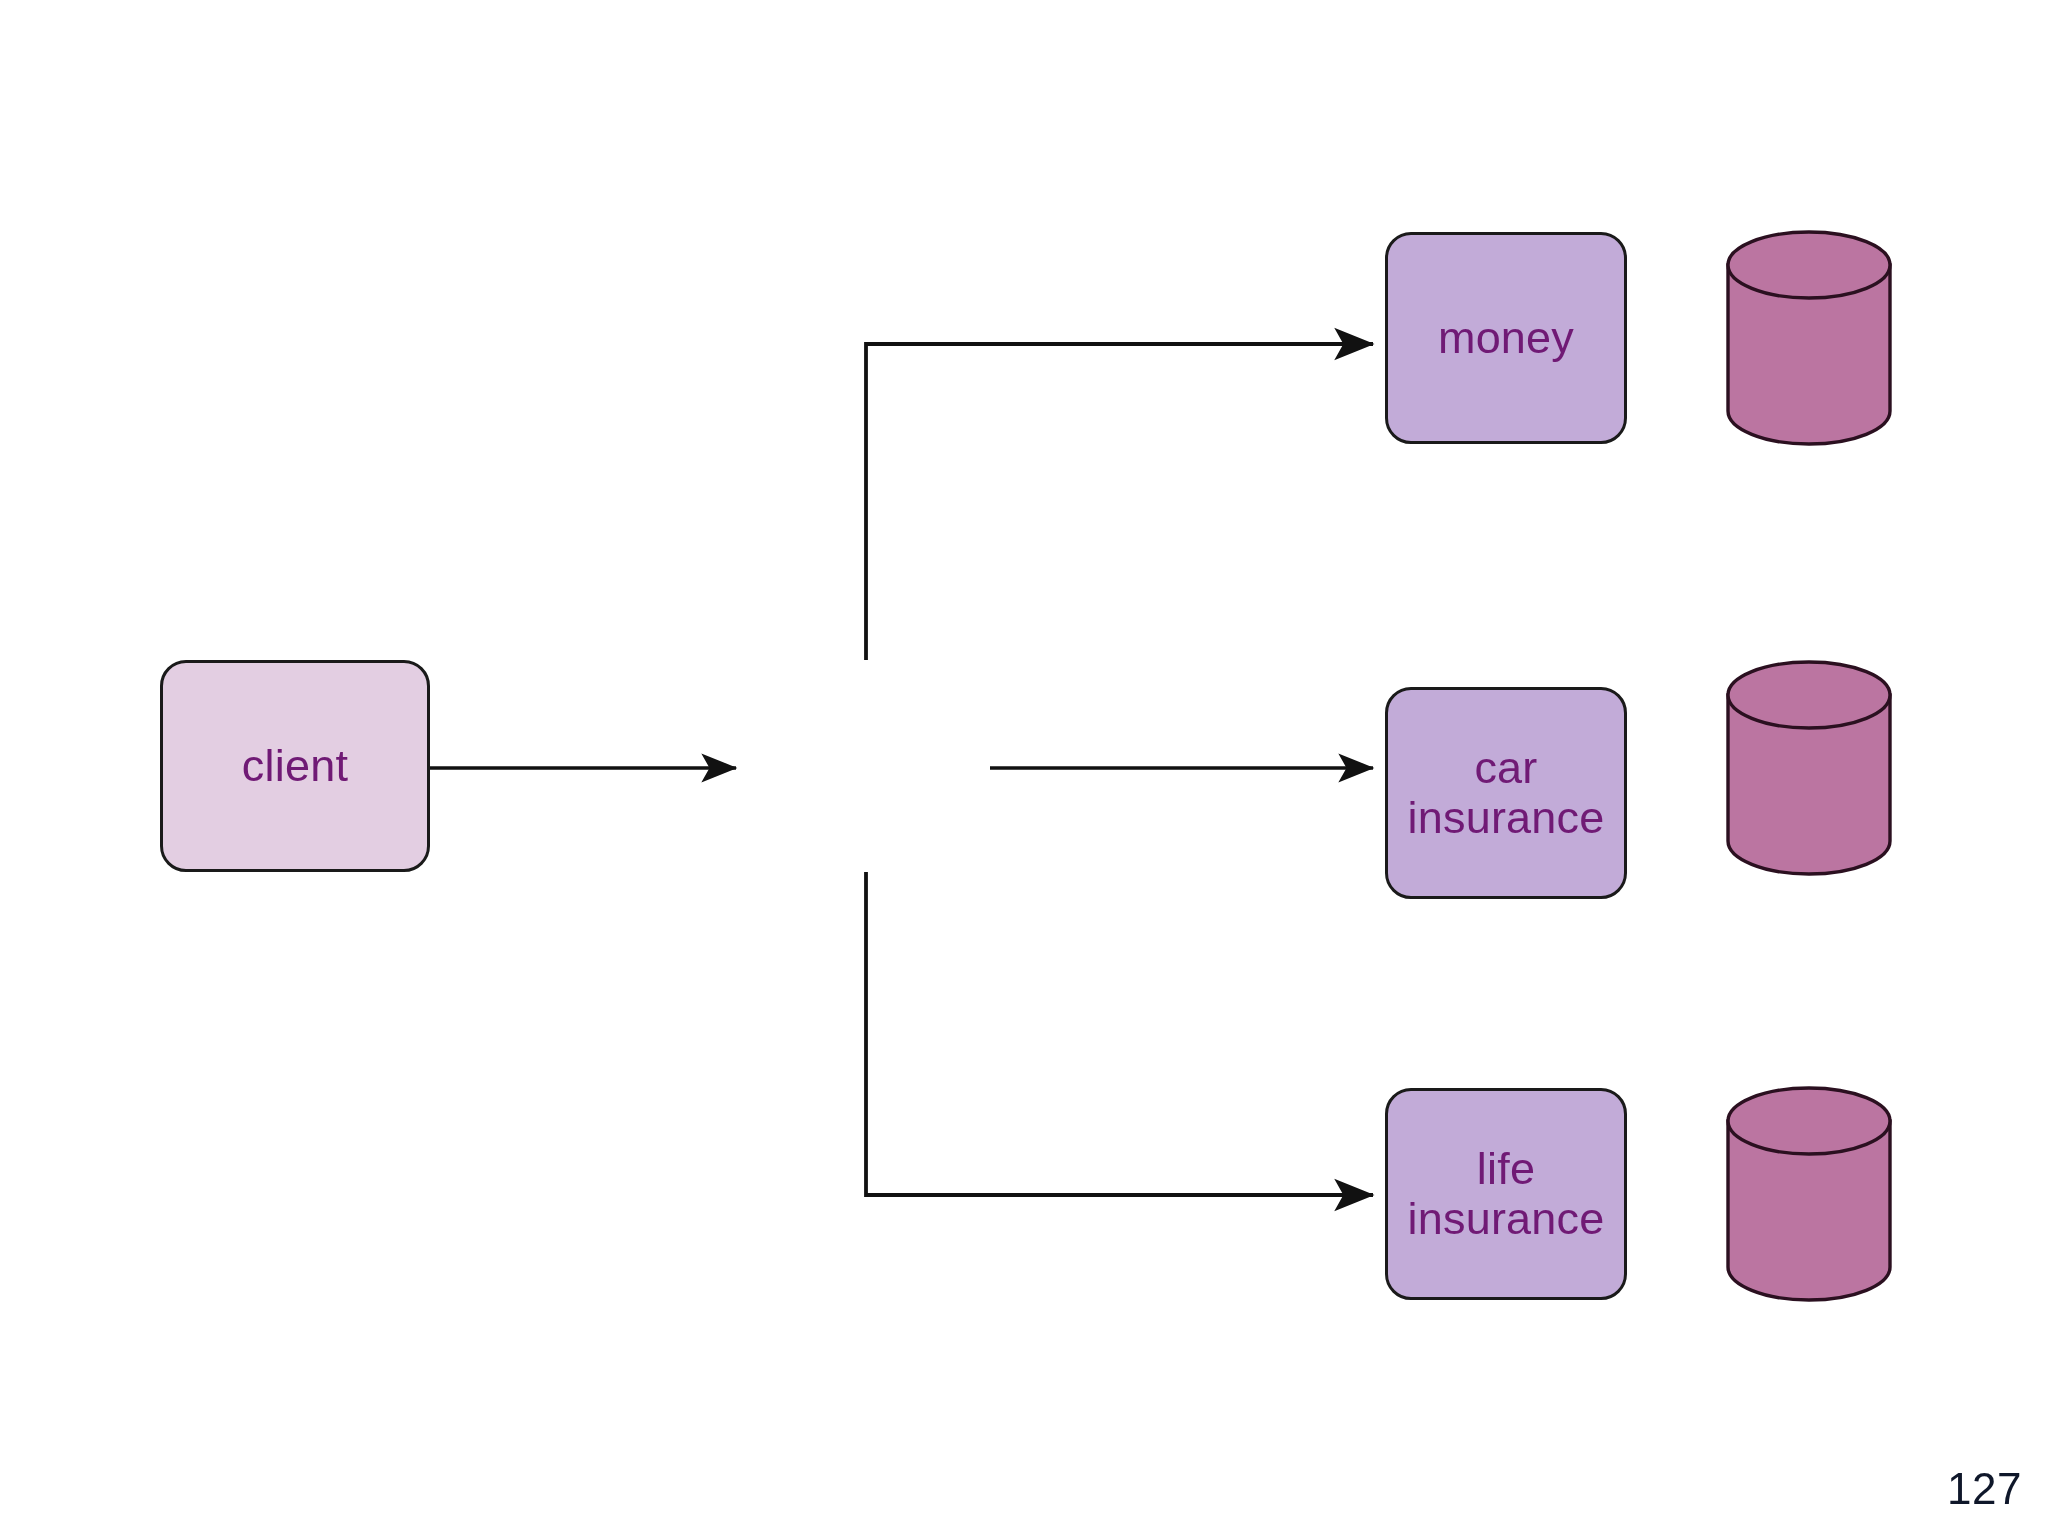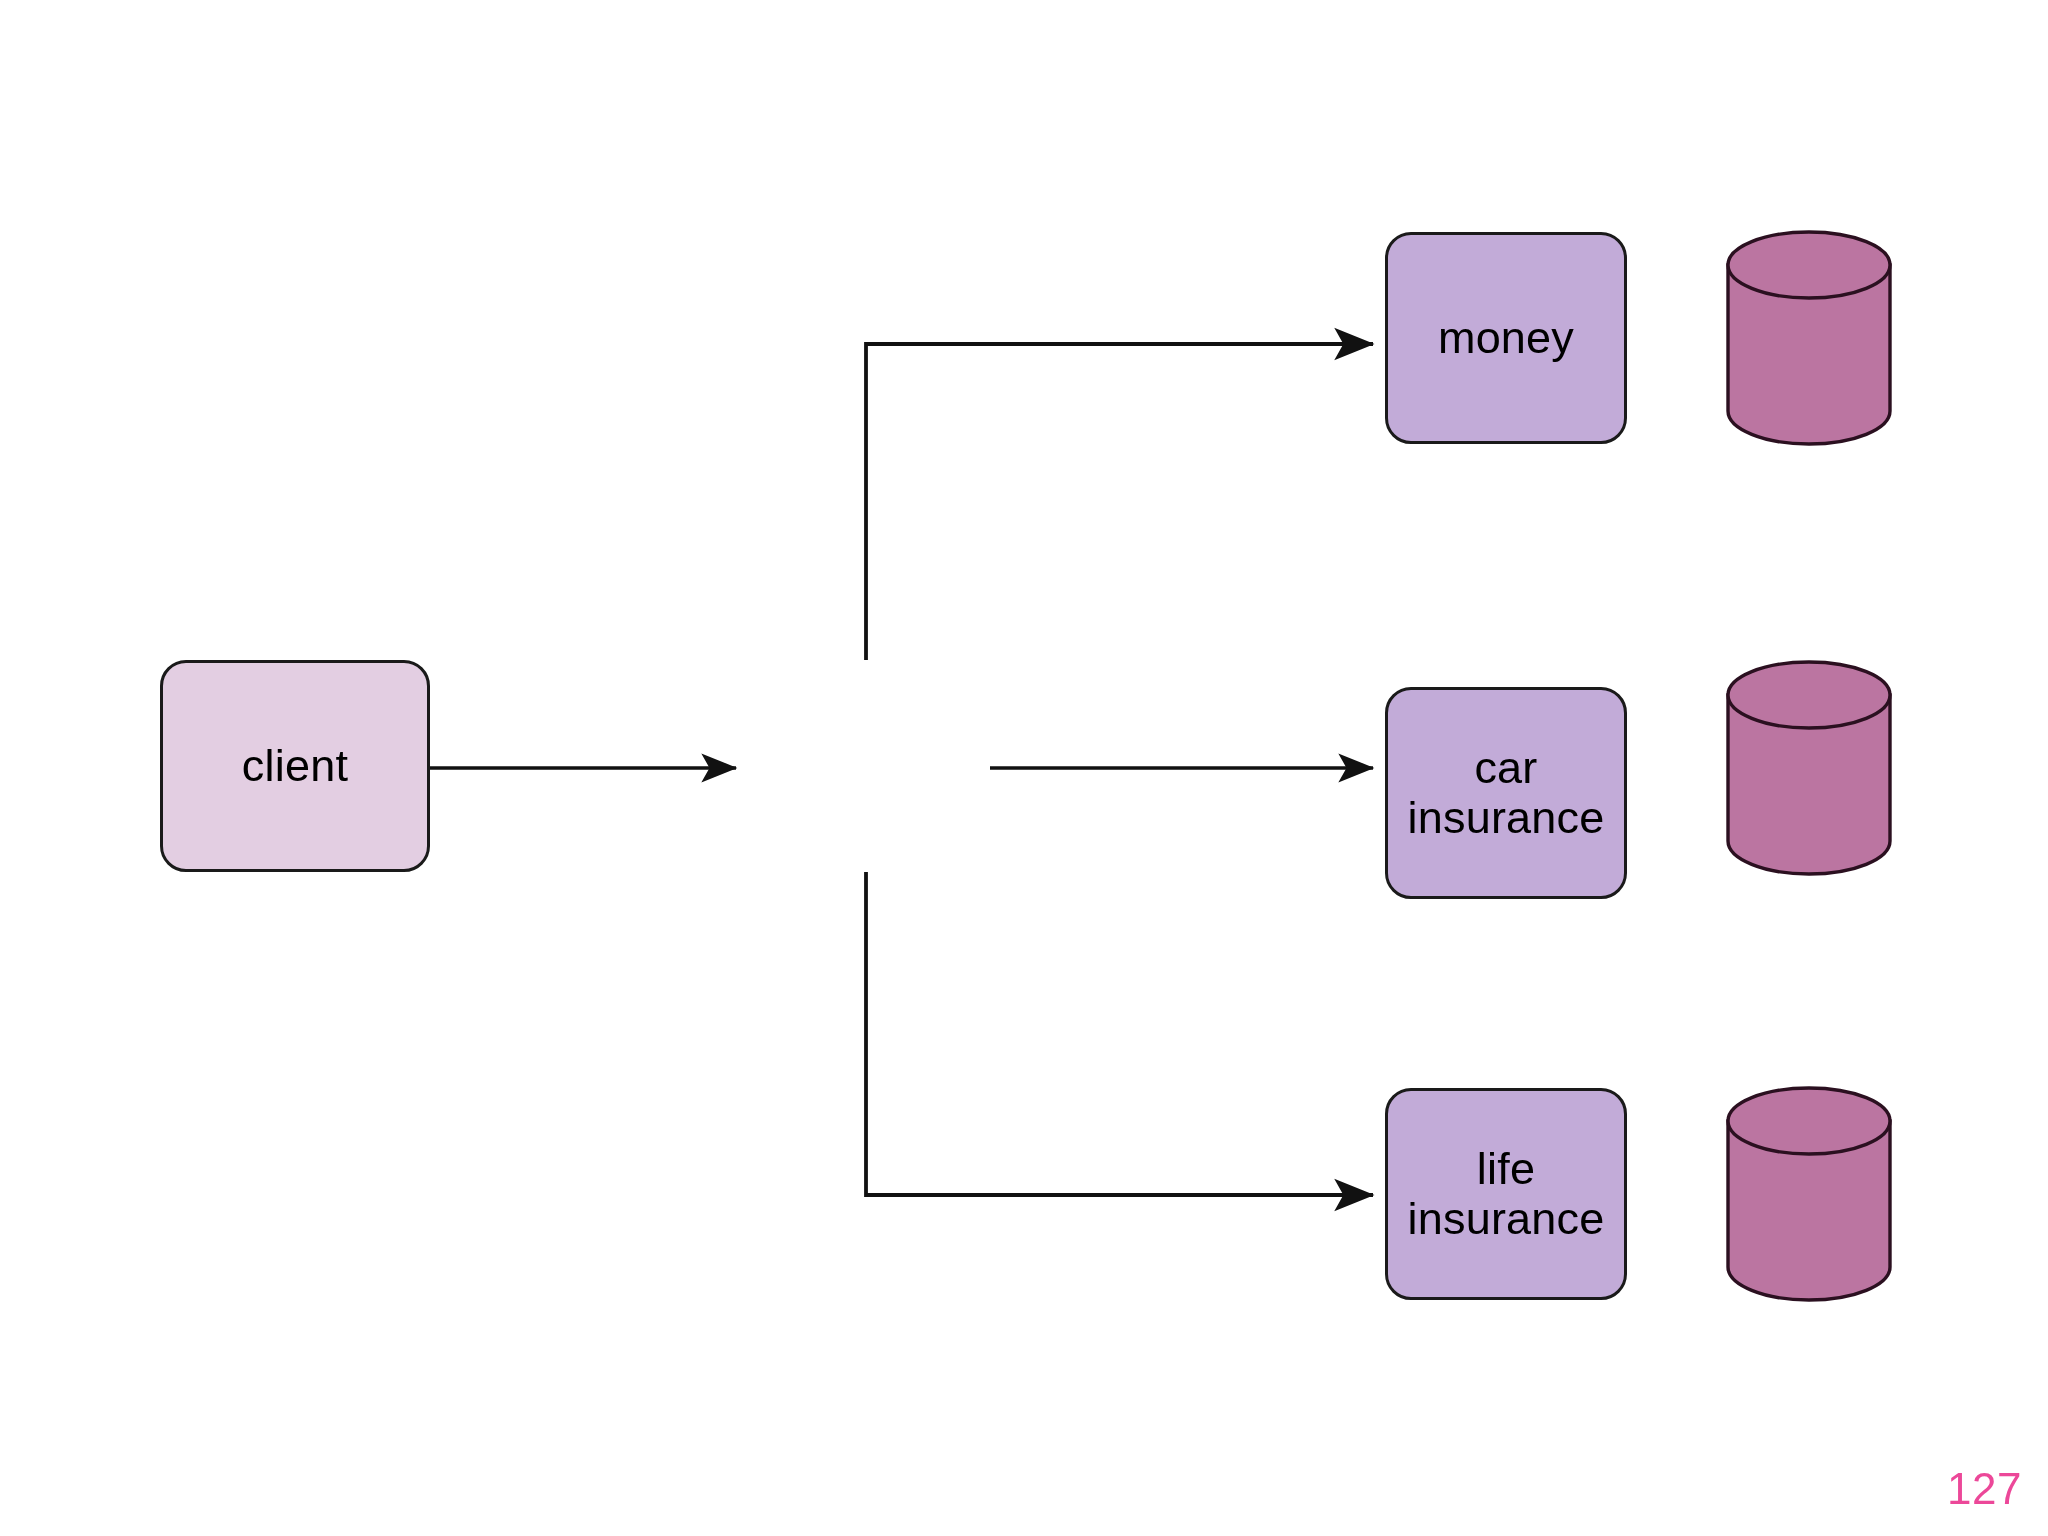--- a/index.html
+++ b/index.html
@@ -26,38 +26,38 @@
   }
   .node-box {
     position: absolute;
     box-sizing: border-box;
     border: 3px solid #1a1a1a;
     border-radius: 26px;
     display: flex;
     align-items: center;
     justify-content: center;
     text-align: center;
-    color: #000000;
+    color: #701a75;
     font-size: 45px;
     line-height: 1.12;
     letter-spacing: 0.2px;
     font-family: "Liberation Sans", sans-serif;
     user-select: none;
   }
   .node-label {
     display: block;
     white-space: pre-line;
     padding: 0 10px;
   }
   .page-number {
     position: absolute;
     right: 26px;
     bottom: 22px;
     font-size: 44px;
-    color: #ec4899;
+    color: #0f172a;
     font-family: "Liberation Sans", sans-serif;
     letter-spacing: 0.5px;
   }
 </style>
 </head>
 <body>
 
 <div id="slide">
 
   <svg id="diagram-svg" viewBox="0 0 2048 1536">

